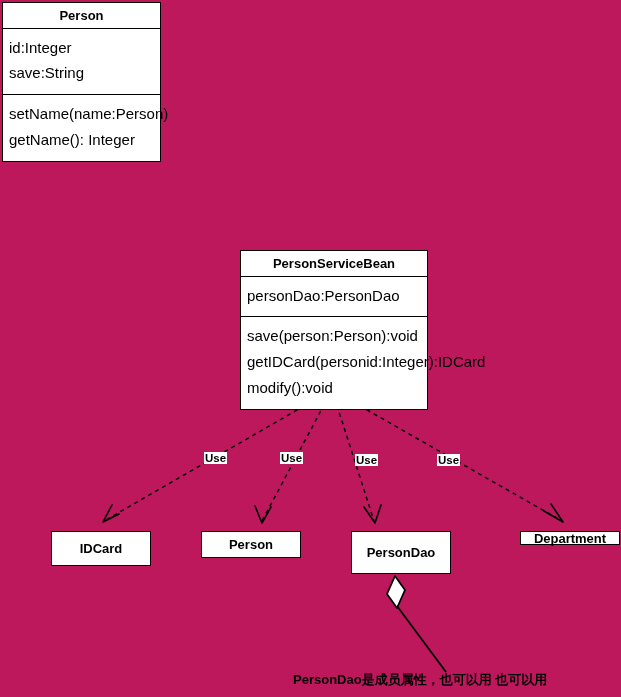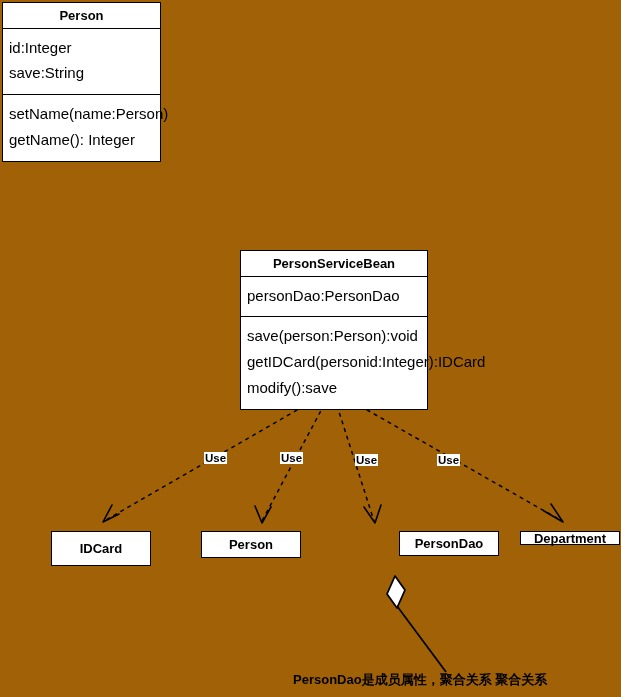--- a/index.html
+++ b/index.html
@@ -7,21 +7,21 @@
     padding: 0;
     background: #ffffff;
   }
   body {
     font-family: "Liberation Sans", "DejaVu Sans", sans-serif;
   }
   #canvas {
     position: relative;
     width: 621px;
     height: 697px;
-    background: #a16207;
+    background: #be185d;
     overflow: hidden;
   }
   
   .uml-class {
     position: absolute;
     box-sizing: border-box;
     border: 1.6px solid #000000;
     background: #ffffff;
     z-index: 5;
   }
@@ -137,32 +137,32 @@
   </div>
 
   <div class="uml-class" style="left:240px; top:250px; width:188px;">
     <div class="uml-title">PersonServiceBean</div>
     <div class="uml-compartment">
       <div class="uml-row">personDao:PersonDao</div>
     </div>
     <div class="uml-compartment">
       <div class="uml-row">save(person:Person):void</div>
       <div class="uml-row">getIDCard(personid:Integer):IDCard</div>
-      <div class="uml-row">modify():save</div>
+      <div class="uml-row">modify():void</div>
     </div>
   </div>
 
   <div class="edge-label" style="left:204px; top:452px;">Use</div>
   <div class="edge-label" style="left:280px; top:452px;">Use</div>
   <div class="edge-label" style="left:355px; top:454px;">Use</div>
   <div class="edge-label" style="left:437px; top:454px;">Use</div>
 
   <div class="uml-simple" style="left:51px; top:531px; width:100px; height:35px;">IDCard</div>
 
   <div class="uml-simple" style="left:201px; top:531px; width:100px; height:27px;">Person</div>
 
-  <div class="uml-simple" style="left:351px; top:531px; width:100px; height:25px;margin-left:48px;">PersonDao</div>
+  <div class="uml-simple" style="left:351px; top:531px; width:100px; height:43px;">PersonDao</div>
 
   <div class="uml-simple" style="left:520px; top:531px; width:100px; height:14px;">Department</div>
 
-  <div class="note-text" style="left:293px; top:671px;">PersonDao是成员属性，聚合关系 聚合关系</div>
+  <div class="note-text" style="left:293px; top:671px;">PersonDao是成员属性，也可以用 也可以用</div>
 
 </div>
 
 </body></html>

